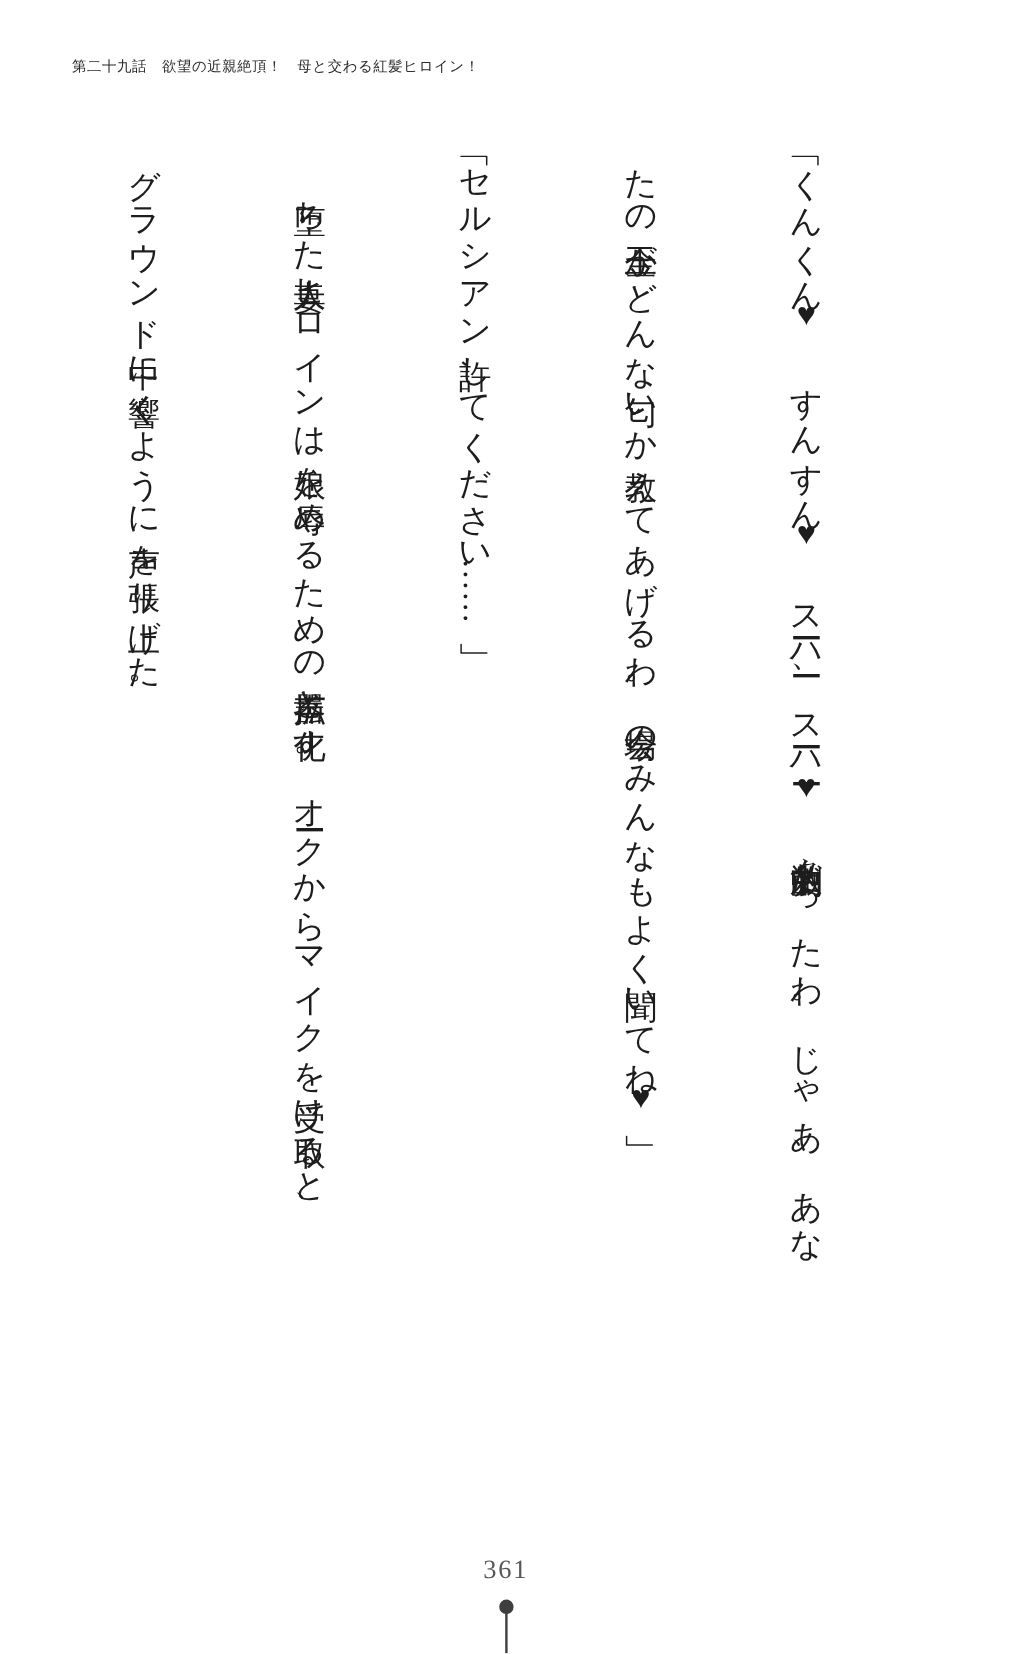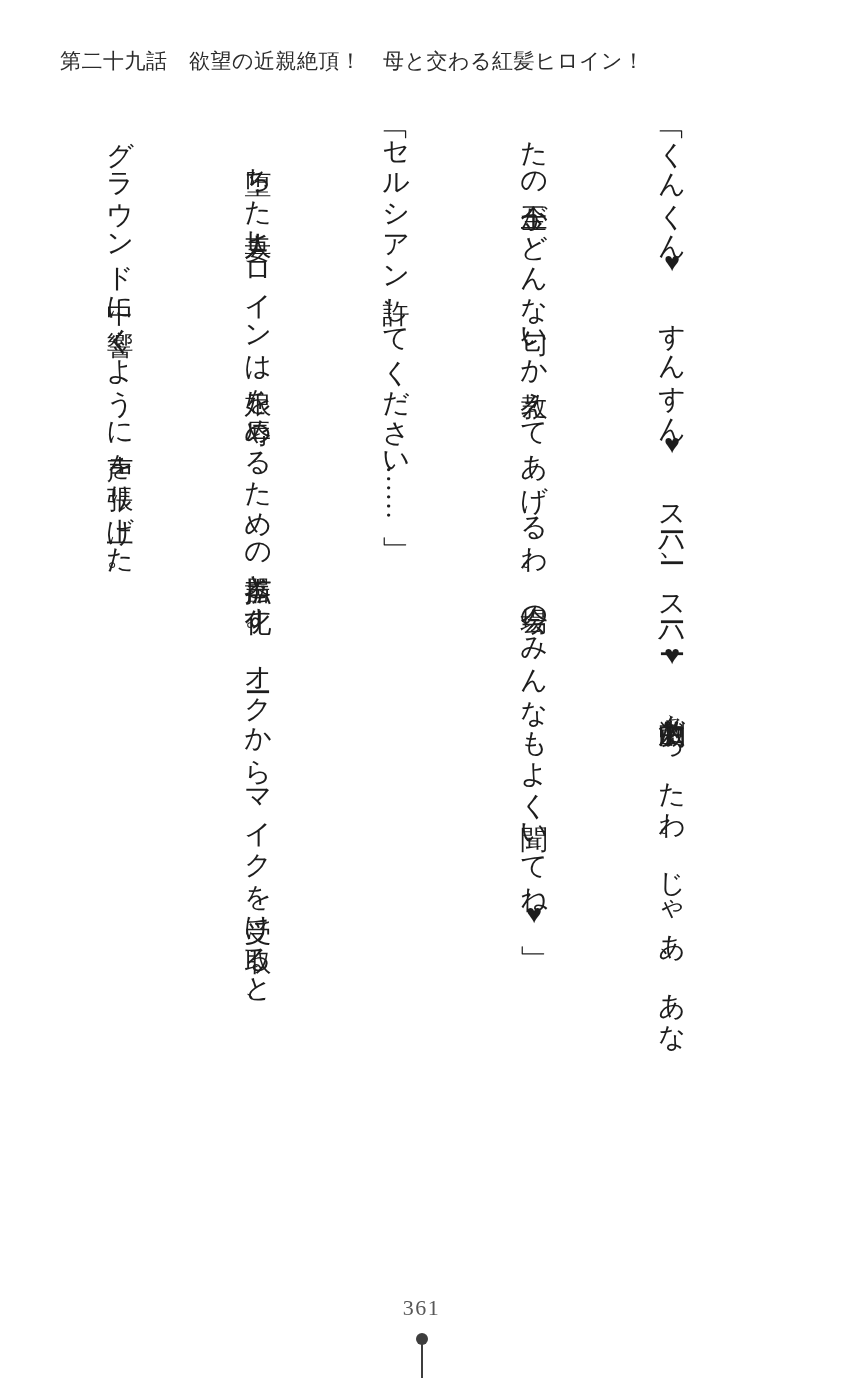--- a/index.html
+++ b/index.html
@@ -12,21 +12,21 @@
     width: 843px;
     height: 1378px;
     background: #ffffff;
     overflow: hidden;
     font-family: "Liberation Serif", "DejaVu Serif", serif;
   }
   .chapter-header {
     position: absolute;
     top: 47px;
     left: 60px;
-    font-size: 21px;
+    font-size: 12px;
     letter-spacing: 0.5px;
     color: #2b2b2b;
     white-space: pre;
   }
   .body-text {
     position: absolute;
     top: 122px;
     right: 56px;
     height: 1150px;
     writing-mode: vertical-rl;

